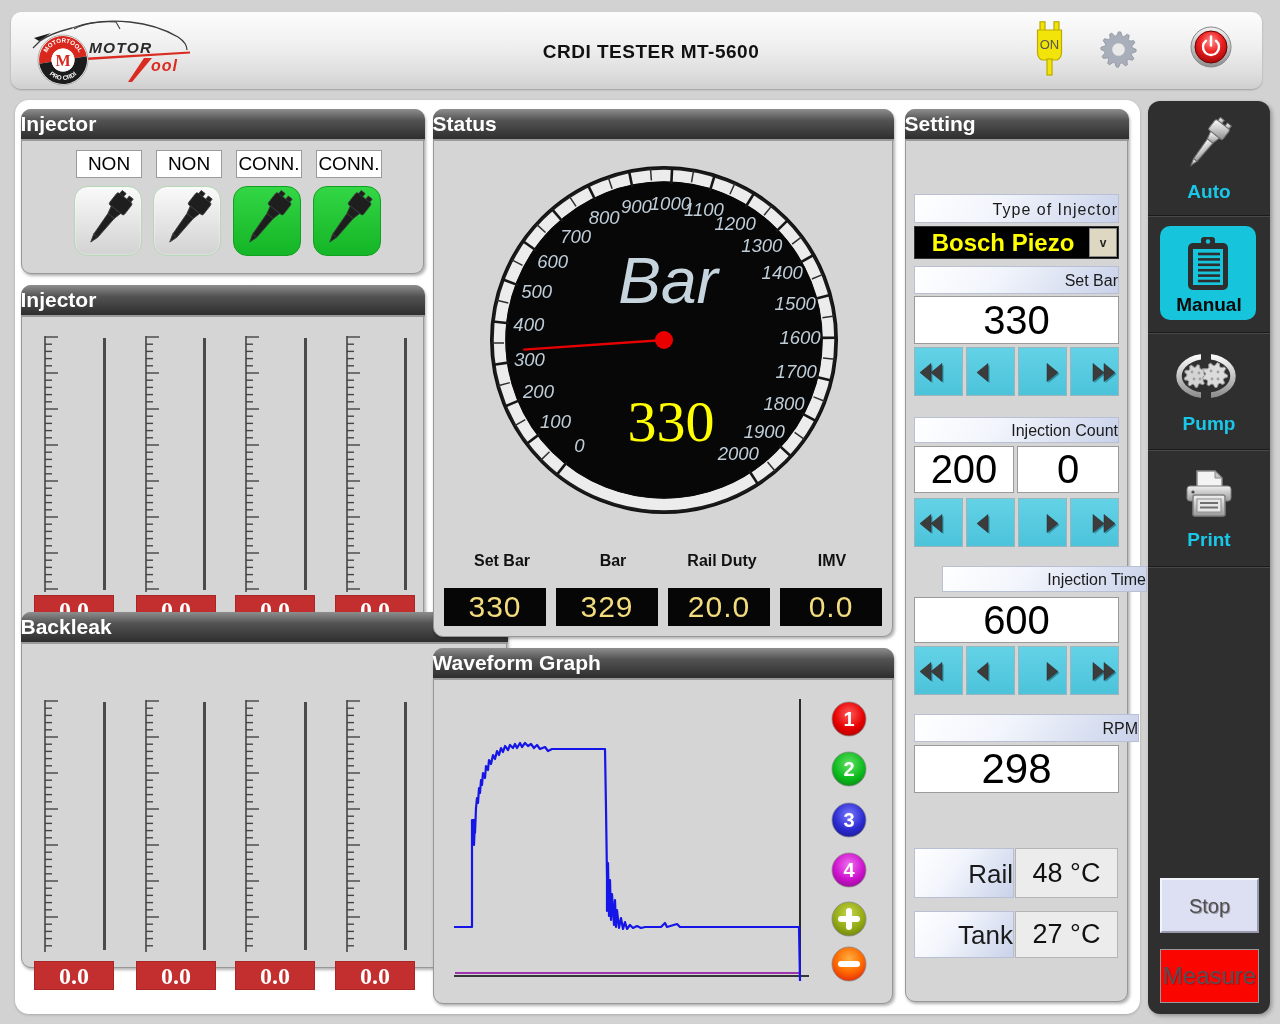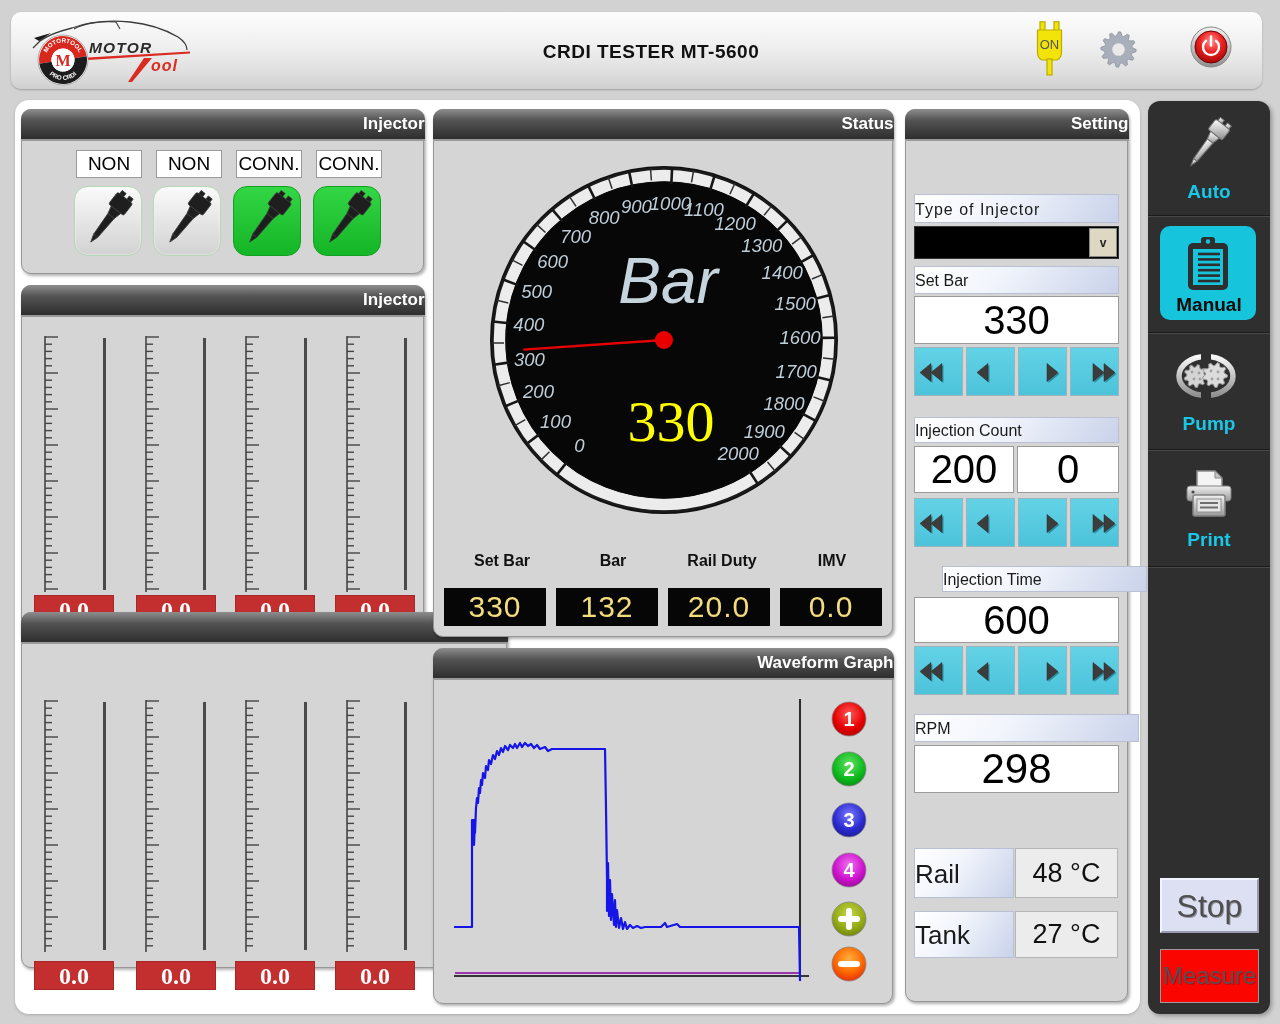--- a/index.html
+++ b/index.html
@@ -11,24 +11,24 @@
   box-shadow:0 1px 2px rgba(0,0,0,0.25); }
 #whitecard { left:15px; top:100px; width:1125px; height:914px; border-radius:14px; background:#fff;
   box-shadow:0 1px 3px rgba(0,0,0,0.2); }
 #sidebar { left:1148px; top:101px; width:122px; height:913px; border-radius:12px; background:#2f2f2f;
   box-shadow:2px 2px 4px rgba(0,0,0,0.3); }
 .panel { position:absolute; background:#d5d5d5; border:1.5px solid #979797; border-radius:10px;
   box-shadow:1.5px 2px 3px rgba(0,0,0,0.30); }
 .phead { position:absolute; left:-1.5px; top:-1.5px; right:-1.5px; height:32px; border-radius:10px 10px 0 0;
   background:linear-gradient(180deg,#8e8e8e 0%,#535353 38%,#2e2e2e 100%);
   border-bottom:2px solid #9a9a9a;
-  color:#fff; font-weight:bold; font-size:17px; text-align:right; line-height:30px; }
+  color:#fff; font-weight:bold; font-size:21px; text-align:left; line-height:30px; }
 .wbox { position:absolute; background:#fff; border:1.2px solid #9a9a9a; color:#000; text-align:center; }
 .lblbox { position:absolute; background:linear-gradient(125deg,#ffffff 0%,#f2f5fc 40%,#c9d2ea 100%);
-  border:1px solid #b9c0d4; color:#1a1a1a; text-align:left; font-size:16px; }
+  border:1px solid #b9c0d4; color:#1a1a1a; text-align:right; font-size:16px; }
 .redbox { position:absolute; width:80px; height:29px; background:#c32e2e; border:1px solid #a82626;
   color:#fff; font-family:"Liberation Serif", serif; font-weight:bold; font-size:24px;
   text-align:center; line-height:28px; }
 .cyanbtn { position:absolute; background:linear-gradient(180deg,#63d2e6 0%,#4cc3da 100%);
   border:1px solid #9ab6bb; }
 .blackval { position:absolute; width:102px; height:38px; background:#060606; color:#f2dc7e;
   font-size:30px; text-align:center; line-height:37px; letter-spacing:1px; }
 .slabel { position:absolute; width:100px; text-align:center; font-weight:bold; font-size:16px; color:#111; }
 .sideitem { position:absolute; left:1148px; width:122px; text-align:center; color:#19c8e8;
   font-weight:bold; font-size:19px; }
@@ -547,21 +547,21 @@
 <text x="188.0" y="147" text-anchor="middle" font-size="64" font-style="italic" fill="#c5d4dd" font-family="Liberation Sans, sans-serif">Bar</text>
 <line x1="184.0" y1="184.0" x2="43.3" y2="193.6" stroke="#e80000" stroke-width="2.4"></line>
 <circle cx="184.0" cy="184.0" r="9" fill="#e80000"></circle>
 <text x="191.0" y="285" text-anchor="middle" font-size="58" fill="#ffff00" font-family="Liberation Serif, serif">330</text>
 </svg>
 <div class="slabel" style="left:452px;top:552px">Set Bar</div>
 <div class="slabel" style="left:563px;top:552px">Bar</div>
 <div class="slabel" style="left:672px;top:552px">Rail Duty</div>
 <div class="slabel" style="left:782px;top:552px">IMV</div>
 <div class="blackval" style="left:444px;top:588px">330</div>
-<div class="blackval" style="left:556px;top:588px">132</div>
+<div class="blackval" style="left:556px;top:588px">329</div>
 <div class="blackval" style="left:668px;top:588px">20.0</div>
 <div class="blackval" style="left:780px;top:588px">0.0</div>
 
 <div class="panel" style="left:433px;top:648px;width:460px;height:356px">
   <div class="phead">Waveform Graph</div>
 </div>
 <svg style="position:absolute;left:433px;top:648px" width="460" height="356" viewBox="0 0 460 356">
 <defs>
 <radialGradient id="rg1" cx="0.5" cy="0.35" r="0.8">
         <stop offset="0" stop-color="#ff5a5a"></stop>
@@ -610,20 +610,21 @@
     <path d="M408 271 h16 M416 263 v16" stroke="#fff" stroke-width="6" stroke-linecap="round"></path>
 <circle cx="416" cy="316" r="17" fill="url(#rg6)" stroke="#888" stroke-width="0.8"></circle>
     <path d="M408 316 h16" stroke="#fff" stroke-width="6" stroke-linecap="round"></path>
 </svg>
 
 <div class="panel" style="left:905px;top:109px;width:223px;height:893px">
   <div class="phead">Setting</div>
 </div>
 <div class="lblbox" style="left:914px;top:194px;width:205px;height:29px;line-height:29px;letter-spacing:1px">Type of Injector</div>
 <div class="abs" style="left:914px;top:226px;width:205px;height:33px;background:#000;border:1px solid #333">
+  <div class="abs" style="left:0;top:0;width:176px;height:31px;text-align:center;line-height:31px;font-size:24px;font-weight:bold;color:#ffff00">Bosch Piezo</div>
   <div class="abs" style="right:1px;top:1px;width:28px;height:29px;background:#ded8c2;border:1px solid #888;text-align:center;line-height:29px;font-size:12px;font-weight:bold;color:#222">v</div>
 </div>
 <div class="lblbox" style="left:914px;top:266px;width:205px;height:28px;line-height:28px">Set Bar</div>
 <div class="wbox" style="left:914px;top:296px;width:205px;height:48px;font-size:40px;line-height:46px">330</div>
 <div class="lblbox" style="left:914px;top:417px;width:205px;height:26px;line-height:26px">Injection Count</div>
 <div class="wbox" style="left:914px;top:446px;width:100px;height:47px;font-size:40px;line-height:45px">200</div>
 <div class="wbox" style="left:1017px;top:446px;width:102px;height:47px;font-size:40px;line-height:45px">0</div>
 <div class="lblbox" style="left:942px;top:566px;width:205px;height:26px;line-height:26px">Injection Time</div>
 <div class="wbox" style="left:914px;top:597px;width:205px;height:46px;font-size:40px;line-height:44px">600</div>
 <div class="lblbox" style="left:914px;top:714px;width:225px;height:28px;line-height:28px">RPM</div>
@@ -760,14 +761,14 @@
 <path d="M31,3 l7,7 h-7 Z" fill="#c4c4c4" stroke="#8a8a8a" stroke-width="1"></path>
 <rect x="3" y="18" width="44" height="15" rx="3" fill="url(#slv3)" stroke="#808080" stroke-width="1"></rect>
 <circle cx="9" cy="24" r="1.6" fill="#4a4a4a"></circle>
 <rect x="9" y="27" width="32" height="21" rx="2" fill="url(#slv3)" stroke="#808080" stroke-width="1.5"></rect>
 <rect x="13" y="31" width="24" height="13" fill="#e6e6e6" stroke="#909090" stroke-width="1"></rect>
 <line x1="16" y1="35" x2="34" y2="35" stroke="#6e6e6e" stroke-width="2"></line>
 <line x1="16" y1="39.5" x2="34" y2="39.5" stroke="#6e6e6e" stroke-width="2"></line>
 </svg>
 <div class="sideitem" style="top:529px">Print</div>
 <div class="sep" style="top:566px"></div>
-<div class="abs" style="left:1160px;top:878px;width:99px;height:55px;background:#dce0f2;border:2px solid;border-color:#f2f4fc #9a9aae #9a9aae #f2f4fc;text-align:center;line-height:53px;font-size:32px;color:#4f4f4f;text-shadow:1px 1px 0 #9a9aa8">Stop</div>
+<div class="abs" style="left:1160px;top:878px;width:99px;height:55px;background:#dce0f2;border:2px solid;border-color:#f2f4fc #9a9aae #9a9aae #f2f4fc;text-align:center;line-height:53px;font-size:20px;color:#4f4f4f;text-shadow:1px 1px 0 #9a9aa8">Stop</div>
 <div class="abs" style="left:1160px;top:949px;width:99px;height:54px;background:#fb0500;border:1px solid #999;text-align:center;line-height:52px;font-size:24px;color:#515158;text-shadow:1px 1px 0 #c00">Measure</div>
 
 </body></html>

